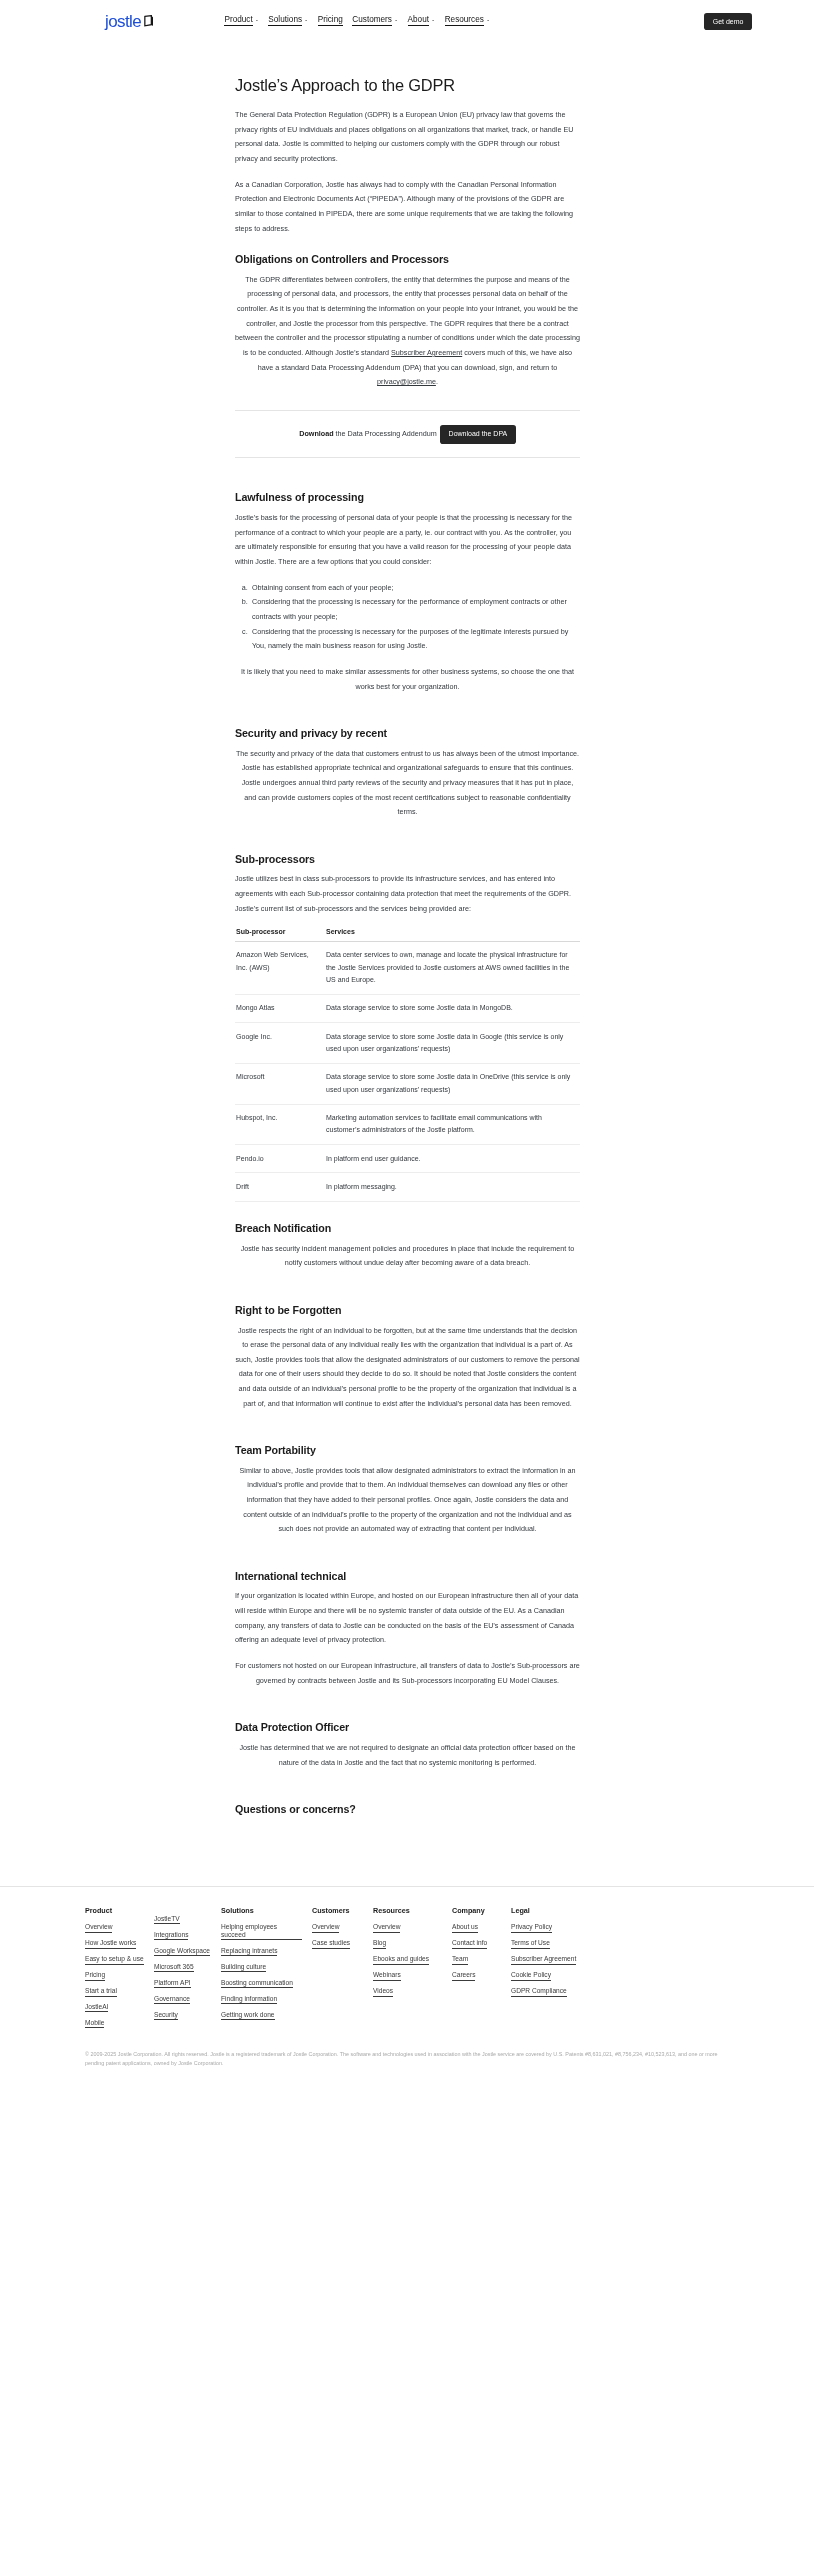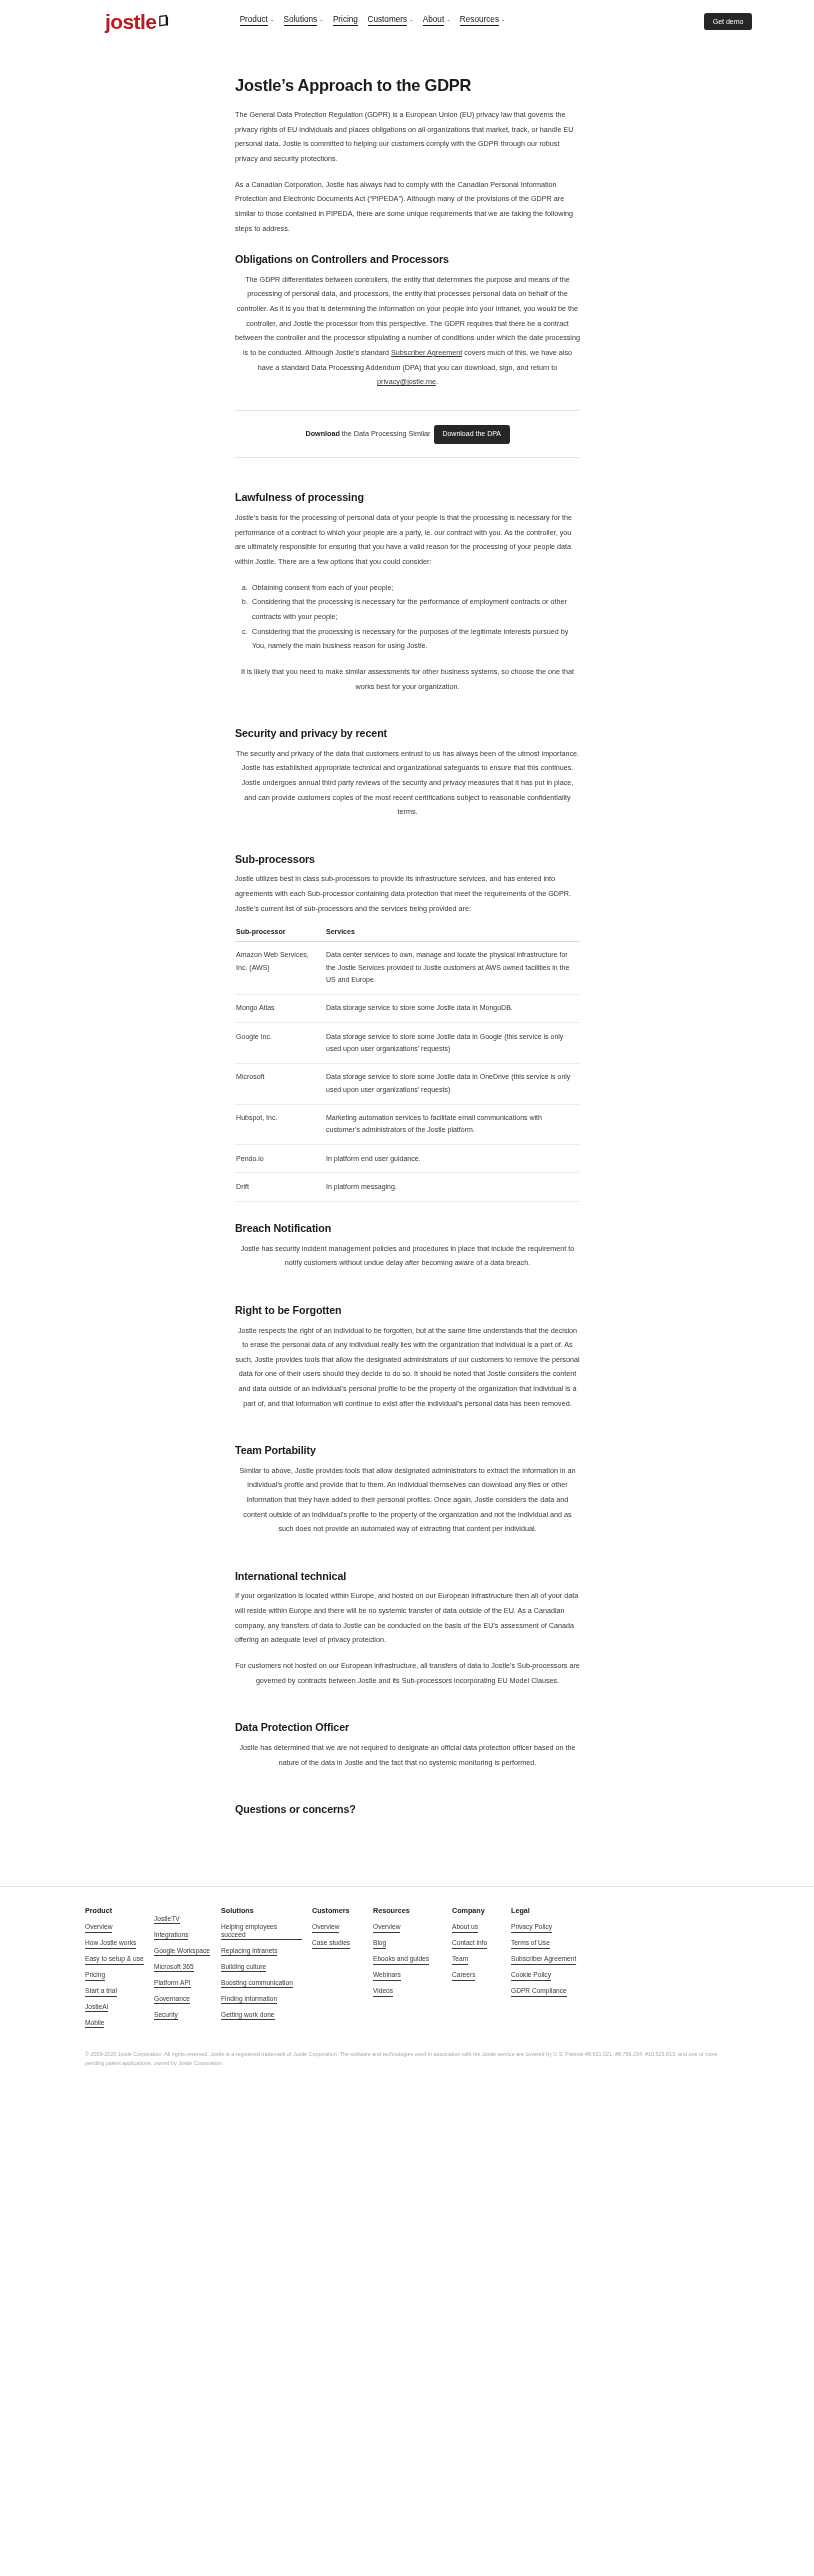--- a/index.html
+++ b/index.html
@@ -21,24 +21,24 @@
     background: #fff;
     position: relative;
   }
   .logo-wrap {
     margin-left: 105px;
     display: flex;
     align-items: center;
     gap: 1.7px;
   }
   .logo-text {
-    font-size: 21px;
-    font-weight: 700;
+    font-size: 17px;
+    font-weight: 400;
     letter-spacing: -0.6px;
-    color: #b91c1c;
+    color: #1d4ed8;
     line-height: 1;
     font-family: "Liberation Sans", sans-serif;
   }
   .logo-mark {
     width: 9.6px; height: 12px;
     position: relative;
     display: inline-block;
     margin-left: 1.1px;
     margin-bottom: 1.1px;
   }
@@ -86,21 +86,21 @@
   
   .article {
     width: 345px;
     margin: 0 auto;
     padding-top: 33px;
     padding-bottom: 22.6px;
     margin-left: 235px;
   }
   h1.page-title {
     font-size: 16.4px;
-    font-weight: 700;
+    font-weight: 400;
     letter-spacing: -0.2px;
     color: #1b1b1b;
     margin-bottom: 12.4px;
     line-height: 1.2;
   }
   h2.section-title {
     font-size: 10.7px;
     font-weight: 700;
     color: #1b1b1b;
     letter-spacing: -0.1px;
@@ -295,21 +295,21 @@
   <h1 class="page-title">Jostle’s Approach to the GDPR</h1>
   <p class="body-text">The General Data Protection Regulation (GDPR) is a European Union (EU) privacy law that governs the privacy rights of EU individuals and places obligations on all organizations that market, track, or handle EU personal data. Jostle is committed to helping our customers comply with the GDPR through our robust privacy and security protections.</p>
   <p class="body-text">As a Canadian Corporation, Jostle has always had to comply with the Canadian Personal Information Protection and Electronic Documents Act (“PIPEDA”). Although many of the provisions of the GDPR are similar to those contained in PIPEDA, there are some unique requirements that we are taking the following steps to address.</p>
 
   <section class="section" style="margin-top:17px;">
     <h2 class="section-title">Obligations on Controllers and Processors</h2>
     <p class="body-text"><span>The GDPR differentiates between controllers, the entity that determines the purpose and means of the processing of personal data, and processors, the entity that processes personal data on behalf of the controller. As it is you that is determining the information on your people into your intranet, you would be the controller, and Jostle the processor from this perspective. The GDPR requires that there be a contract between the controller and the processor stipulating a number of conditions under which the date processing is to be conducted. Although Jostle’s standard </span><a class="inline-link" href="#">Subscriber Agreement</a><span> covers much of this, we have also have a standard Data Processing Addendum (DPA) that you can download, sign, and return to </span><a class="inline-link" href="#">privacy@jostle.me</a><span>.</span></p>
   </section>
 
   <div class="dpa-callout">
-    <span class="dpa-text"><b>Download</b><span> the Data Processing Similar</span></span>
+    <span class="dpa-text"><b>Download</b><span> the Data Processing Addendum</span></span>
     <button class="dpa-button">Download the DPA</button>
   </div>
 
   <section class="section">
     <h2 class="section-title">Lawfulness of processing</h2>
     <p class="body-text">Jostle’s basis for the processing of personal data of your people is that the processing is necessary for the performance of a contract to which your people are a party, ie. our contract with you. As the controller, you are ultimately responsible for ensuring that you have a valid reason for the processing of your people data within Jostle. There are a few options that you could consider:</p>
     <ol class="alpha-list">
       <li>Obtaining consent from each of your people;</li>
       <li>Considering that the processing is necessary for the performance of employment contracts or other contracts with your people;</li>
       <li>Considering that the processing is necessary for the purposes of the legitimate interests pursued by You, namely the main business reason for using Jostle.</li>

